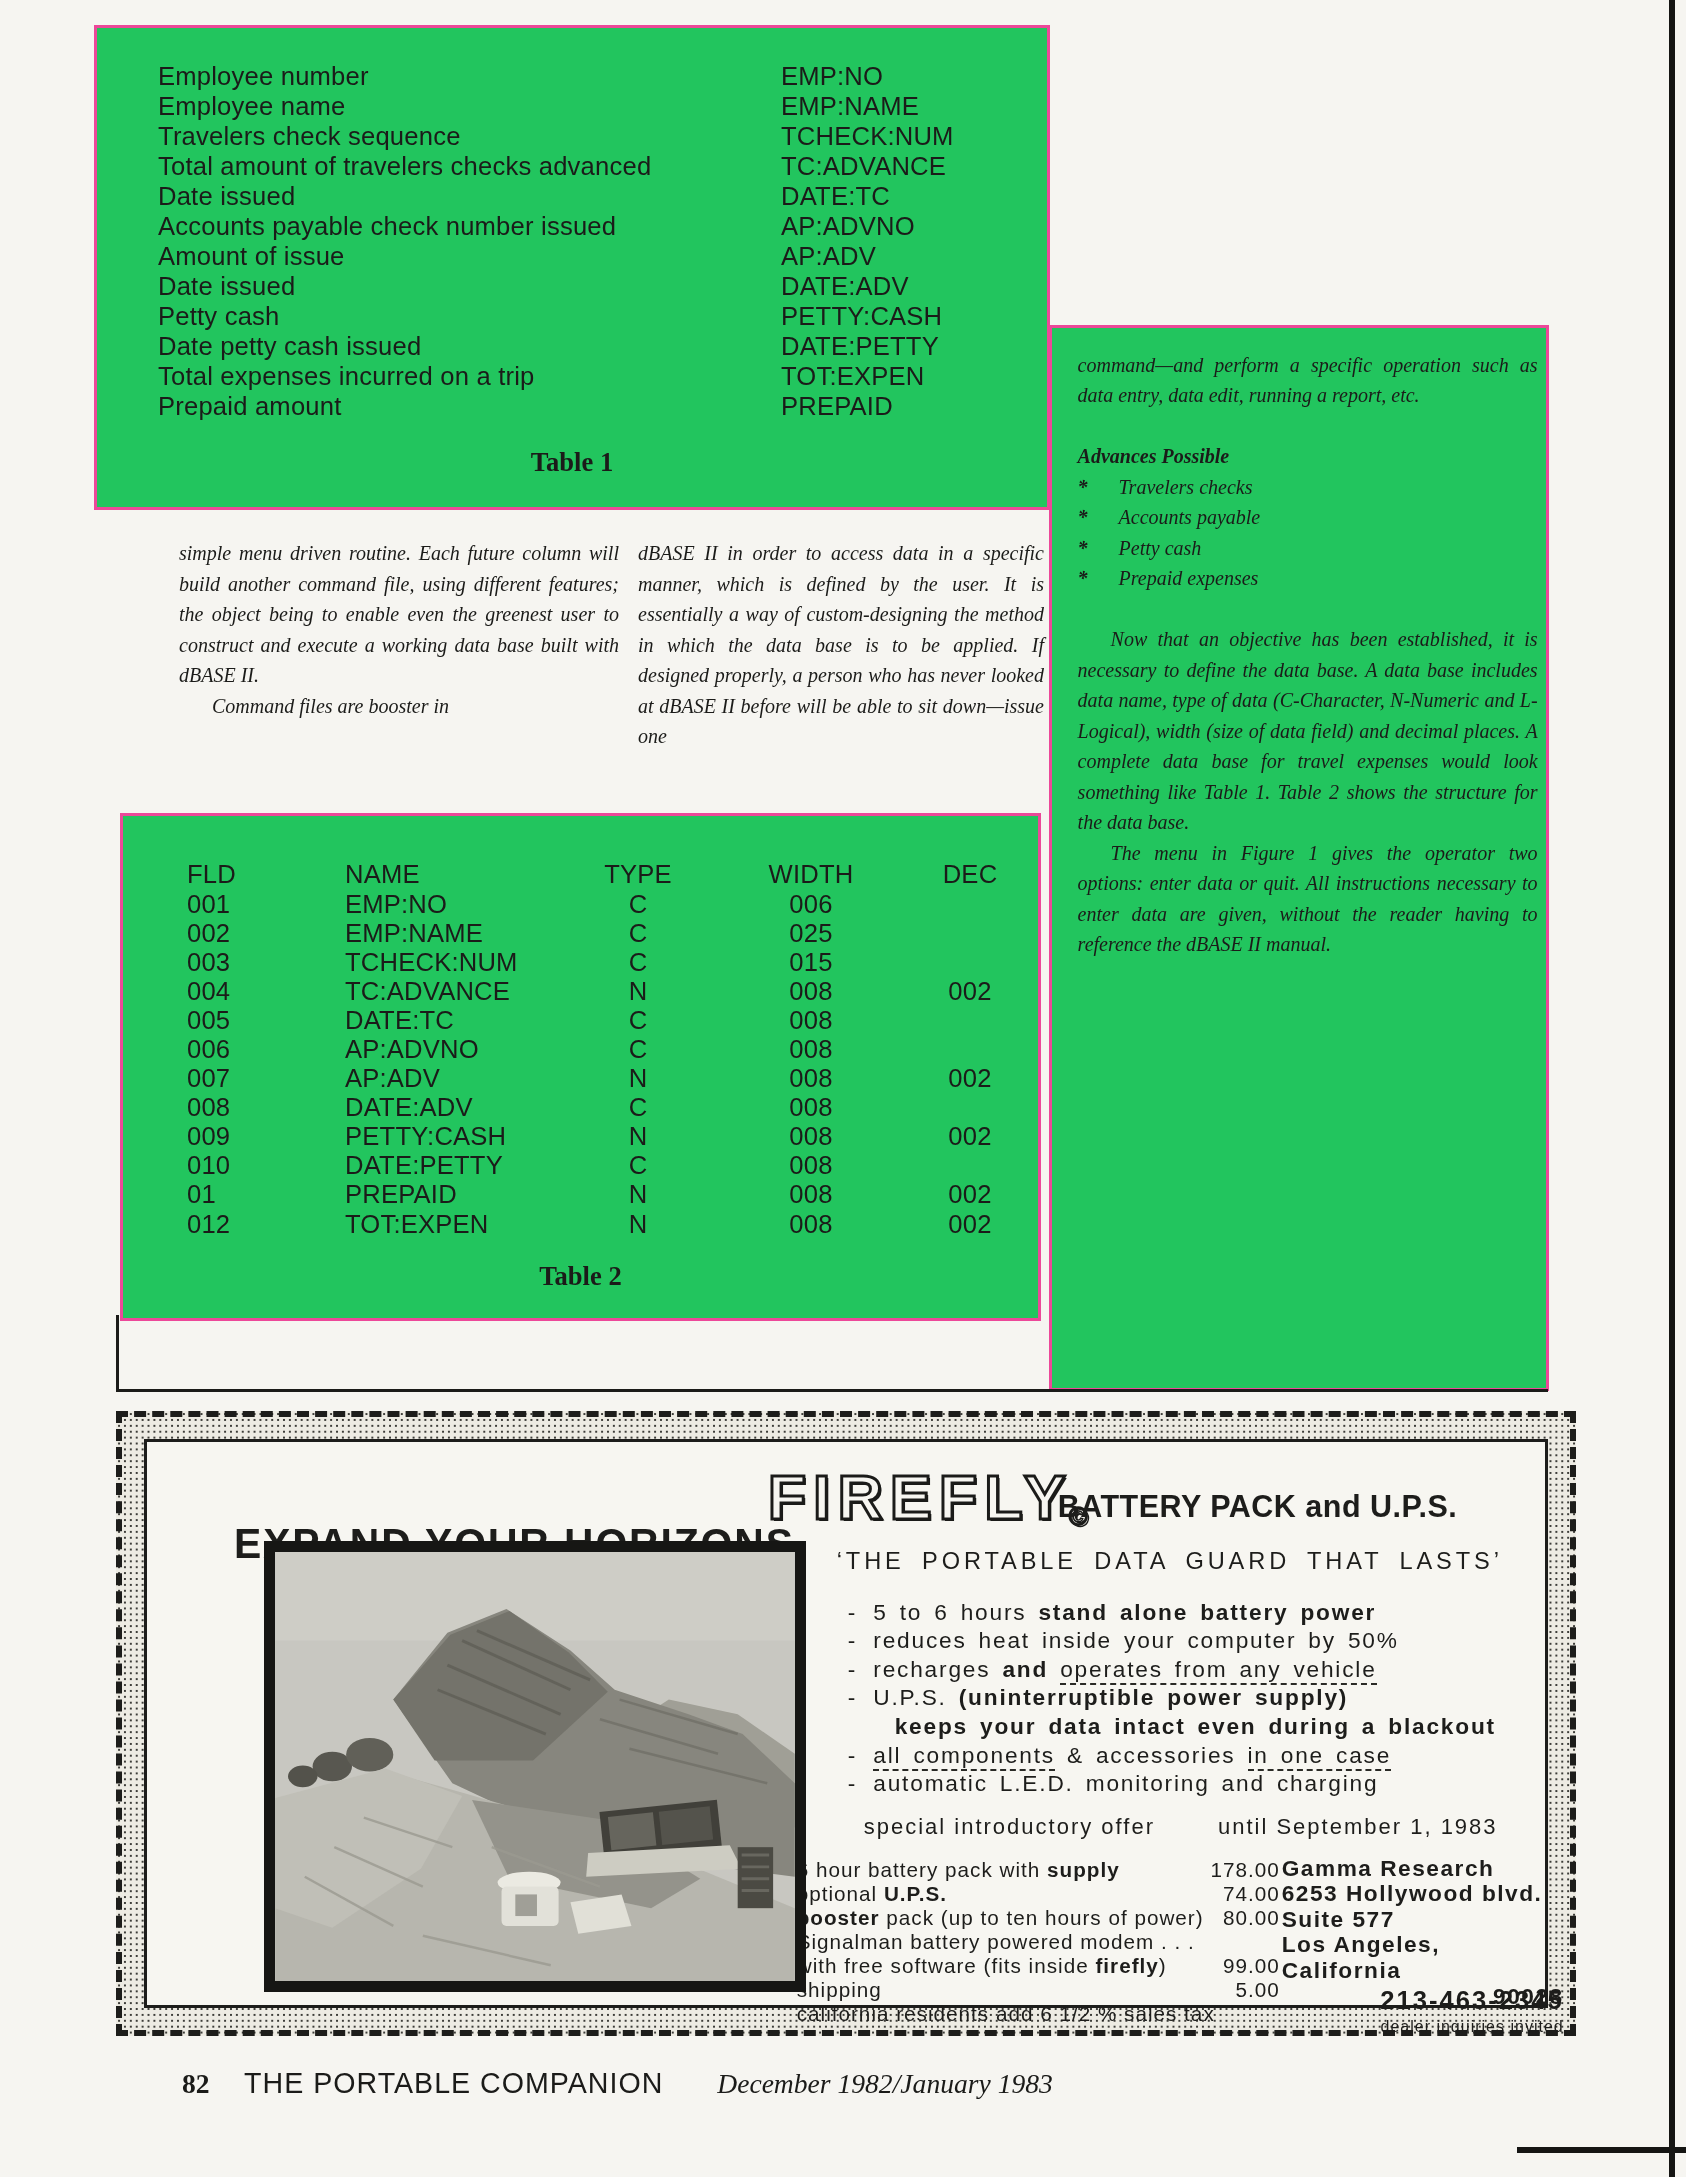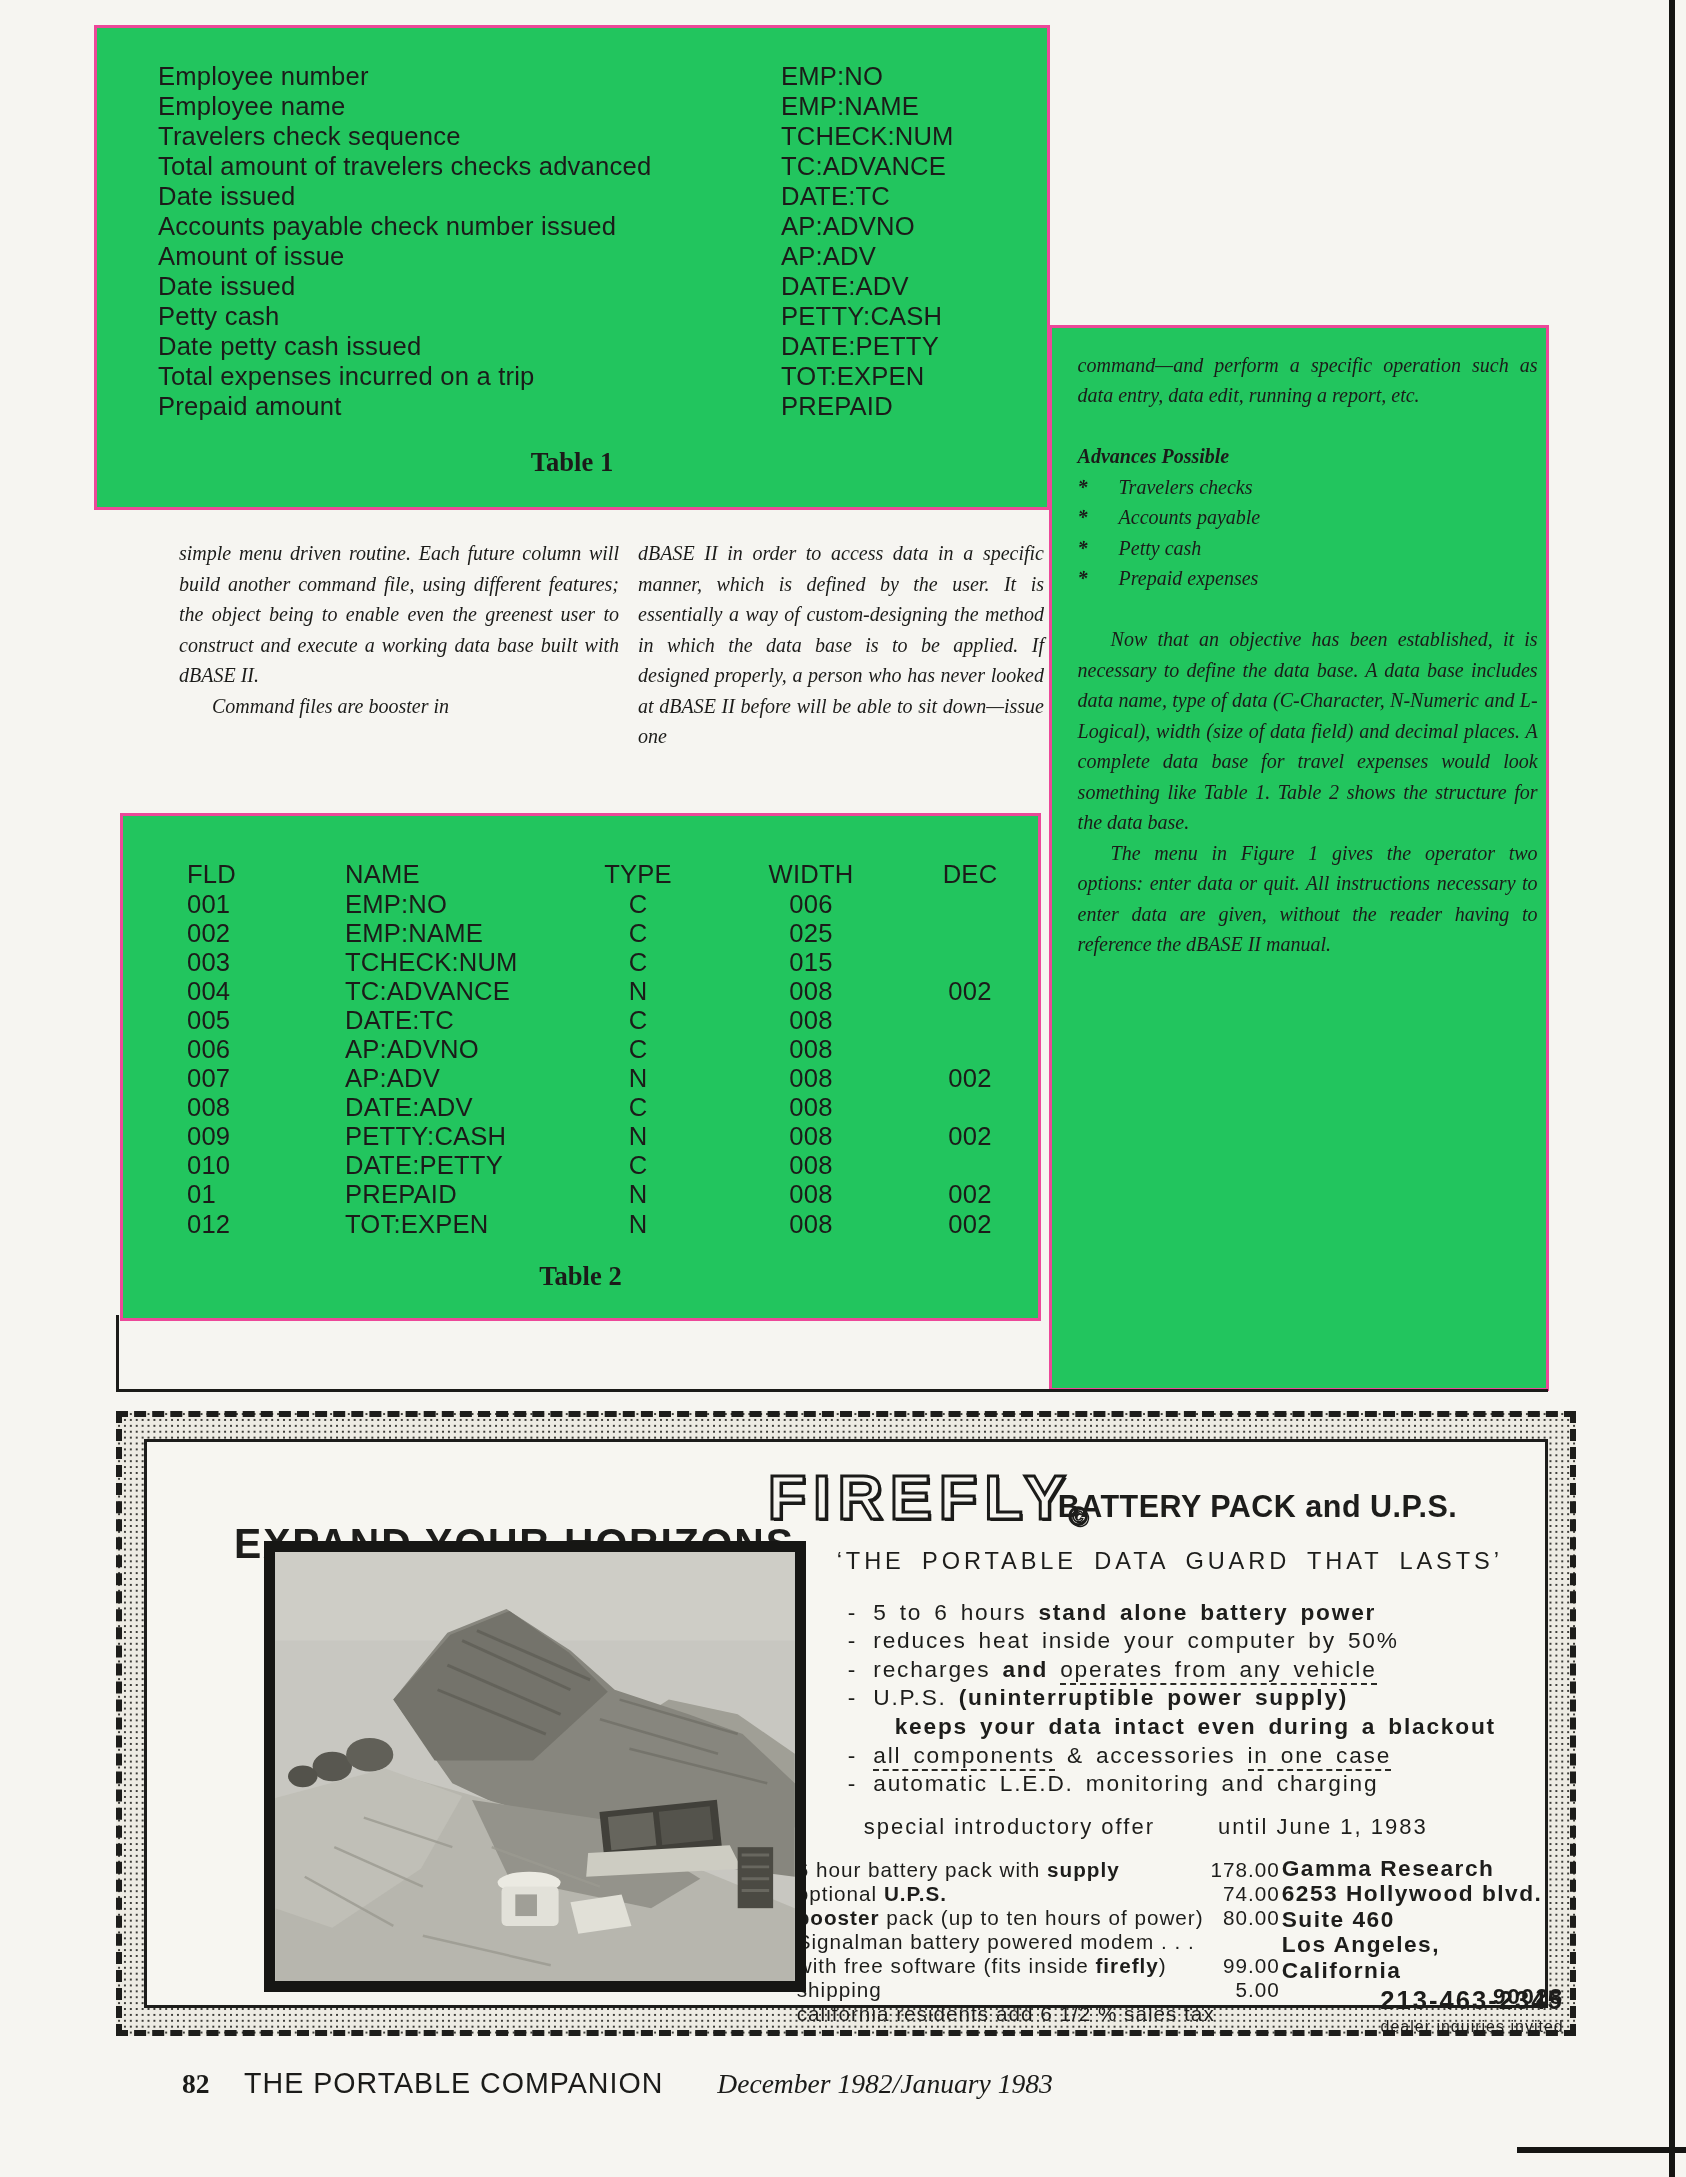--- a/index.html
+++ b/index.html
@@ -235,37 +235,37 @@
         <div class="b-line"><span class="b-dash">-</span><span>5 to 6 hours </span><span class="bold">stand alone battery power</span></div>
         <div class="b-line"><span class="b-dash">-</span><span>reduces heat inside your computer by 50%</span></div>
         <div class="b-line"><span class="b-dash">-</span><span>recharges </span><span class="bold">and</span><span> </span><span class="dashed-u">operates from any vehicle</span></div>
         <div class="b-line"><span class="b-dash">-</span><span>U.P.S. </span><span class="bold">(uninterruptible power supply)</span></div>
         <div class="b-cont bold"><span>keeps your data intact even during a blackout</span></div>
         <div class="b-line"><span class="b-dash">-</span><span class="dashed-u">all components</span><span> &amp; accessories </span><span class="dashed-u">in one case</span></div>
         <div class="b-line"><span class="b-dash">-</span><span>automatic L.E.D. monitoring and charging</span></div>
       </div>
 
       <div class="offer">
-        <span>special introductory offer</span><span class="until">until June 1, 1983</span>
+        <span>special introductory offer</span><span class="until">until September 1, 1983</span>
       </div>
 
       <div class="prices">
         <div class="p-line"><span>6 hour battery pack with </span><span class="bold">supply</span><span class="p-val">178.00</span></div>
         <div class="p-line"><span>optional </span><span class="bold">U.P.S.</span><span class="p-val">74.00</span></div>
         <div class="p-line"><span class="bold">booster</span><span> pack (up to ten hours of power)</span><span class="p-val">80.00</span></div>
         <div class="p-line"><span>Signalman battery powered modem . . .</span><span class="p-val"></span></div>
         <div class="p-line"><span>with free software (fits inside </span><span class="bold">firefly</span><span>)</span><span class="p-val">99.00</span></div>
         <div class="p-line"><span>shipping</span><span class="p-val">5.00</span></div>
         <div class="p-line"><span>california residents add 6 1/2 % sales tax</span><span class="p-val"></span></div>
       </div>
 
       <div class="addr">
         <div>Gamma Research</div>
         <div>6253 Hollywood blvd.</div>
-        <div>Suite 460</div>
+        <div>Suite 577</div>
         <div>Los Angeles, California</div>
         <div class="zip">90028</div>
       </div>
       <div class="phone">213-463-2345</div>
       <div class="dealer">dealer inquiries invited</div>
 
       <div class="photo">
         <svg width="520" height="429" viewBox="0 0 528 436">
           <rect x="0" y="0" width="528" height="436" fill="#c7c7c1"></rect>
           <rect x="0" y="0" width="528" height="90" fill="#cdcdc7"></rect>

